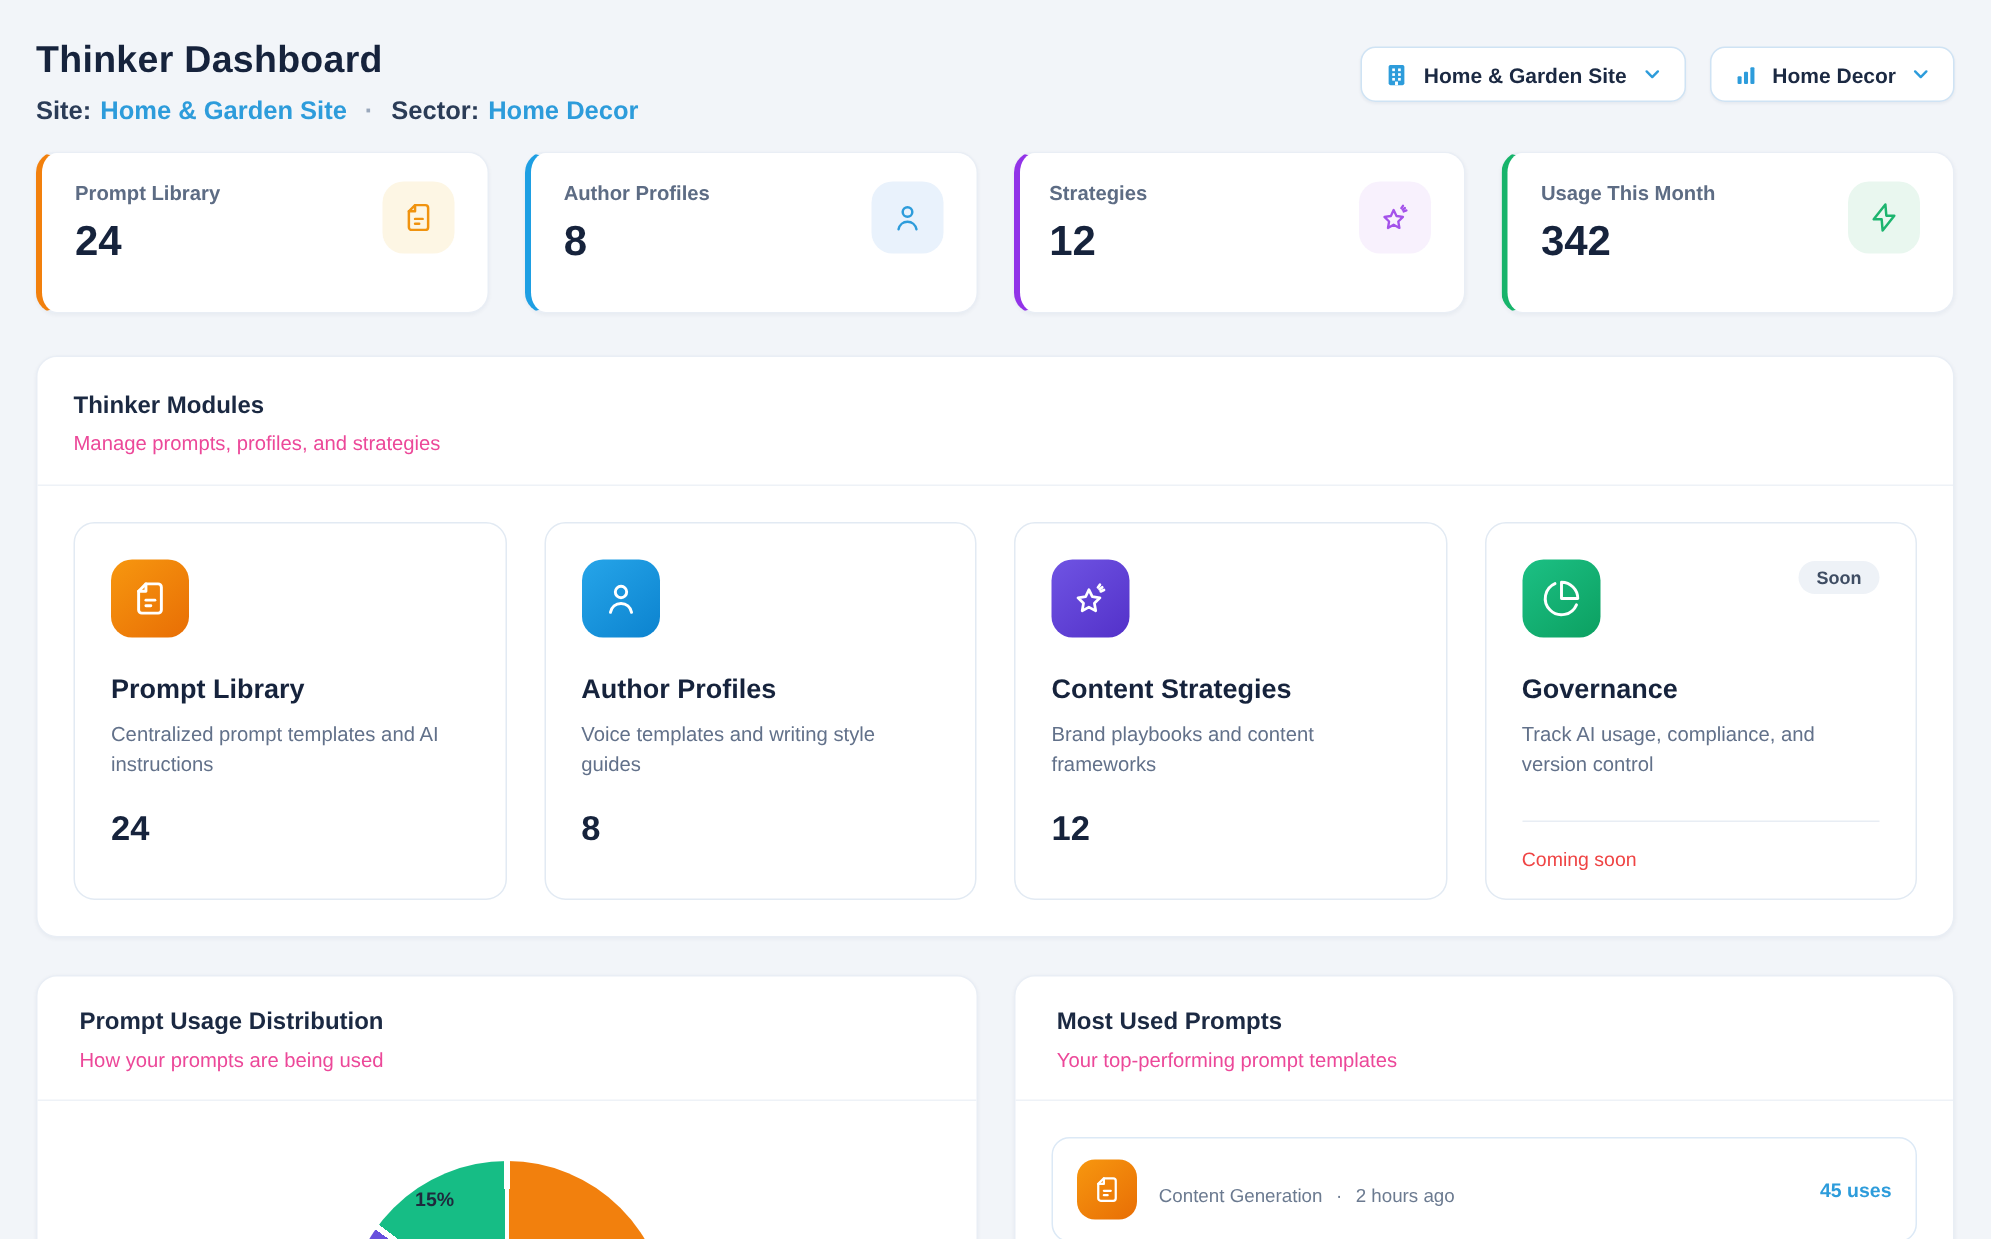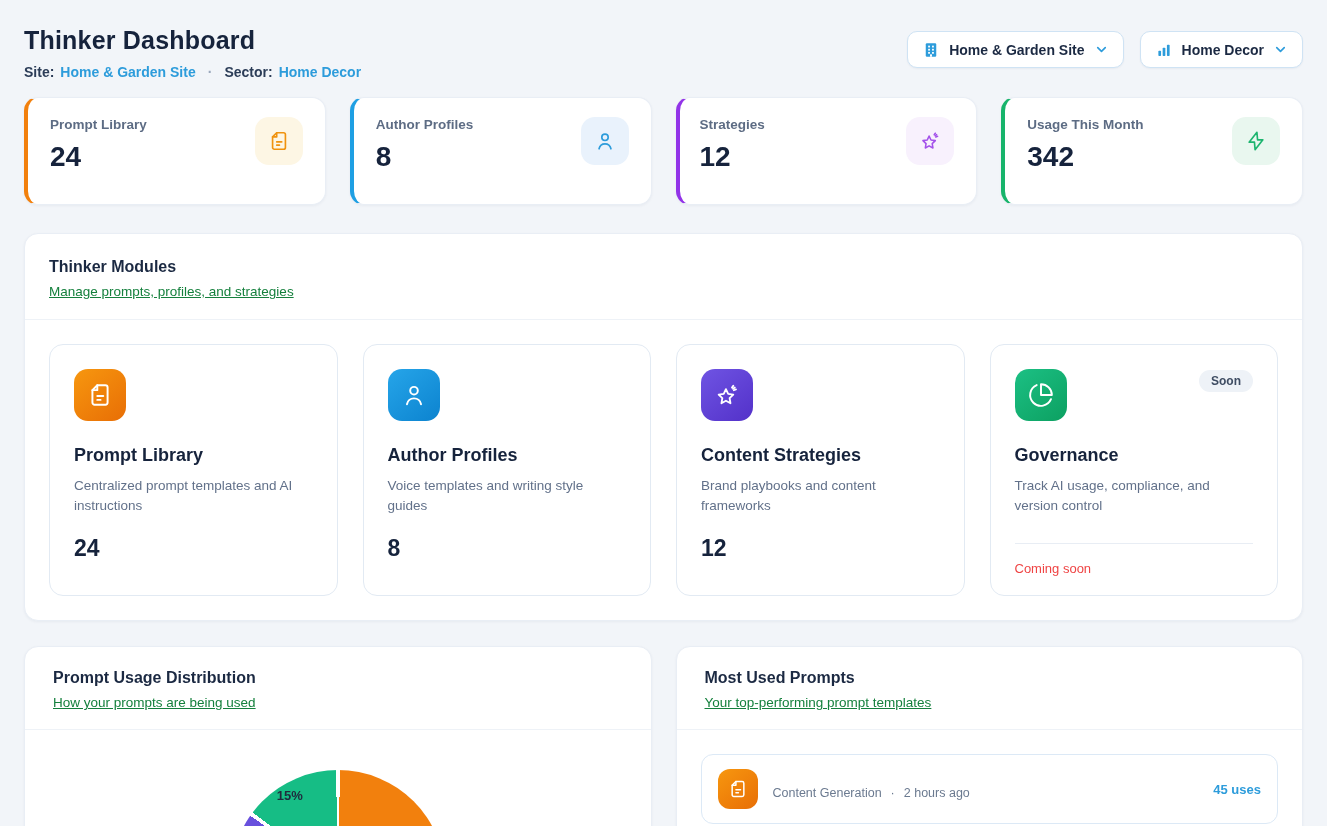--- a/index.html
+++ b/index.html
@@ -8,21 +8,21 @@
     width:1327px; height:826px;
     background:#f2f5f9;
     font-family:"Liberation Sans", sans-serif;
     color:#1b2942;
   }
   .page { width:1327px; padding:26px 24px 0 24px; }
 
   
   .header { display:flex; justify-content:space-between; align-items:flex-start; }
   .page-title { font-size:25px; font-weight:800; color:#16233c; letter-spacing:.2px; }
-  .site-line { margin-top:9px; font-size:14px; font-weight:700; color:#2b3c57; display:flex; gap:6px; }
+  .site-line { margin-top:9px; font-size:17px; font-weight:700; color:#2b3c57; display:flex; gap:6px; }
   .site-line .link { color:#2d9cdb; cursor:pointer; }
   .site-line .dot { color:#9aa8bc; margin:0 6px; font-weight:700; }
   .selectors { display:flex; gap:16px; margin-top:5px; }
   .selector-btn {
     display:flex; align-items:center; gap:9px;
     height:37px; padding:0 14px;
     background:#fff; border:1px solid #cfe3f4; border-radius:10px;
     font-size:14px; font-weight:700; color:#1b2942; cursor:pointer;
     box-shadow:0 1px 2px rgba(23,43,77,.05);
   }
@@ -40,21 +40,21 @@
   .stat-value { font-size:28px; font-weight:800; color:#16233c; margin-top:9px; }
   .stat-icon-box { width:48px; height:48px; border-radius:14px; display:flex; align-items:center; justify-content:center; flex:none; }
 
   
   .panel {
     background:#fff; border:1px solid #e9eef5; border-radius:14px;
     margin-top:28px; box-shadow:0 1px 3px rgba(23,43,77,.05);
   }
   .panel-header { padding:24px 24px 20px 24px; border-bottom:1px solid #eef2f7; }
   .panel-title { font-size:16px; font-weight:700; color:#1b2942; }
-  .panel-subtitle { font-size:13.5px; color:#15803d; margin-top:8px;text-decoration:underline; }
+  .panel-subtitle { font-size:13.5px; color:#ec4899; margin-top:8px; }
   .modules-body { padding:24px; display:grid; grid-template-columns:repeat(4,1fr); gap:25px; }
   .module-card {
     border:1px solid #e2eaf3; border-radius:14px; padding:24px; height:252px;
     background:#fff; position:relative; cursor:pointer;
   }
   .module-icon { width:52px; height:52px; border-radius:14px; display:flex; align-items:center; justify-content:center; color:#fff; }
   .grad-orange { background:linear-gradient(140deg,#f7970f,#e86e05); }
   .grad-blue   { background:linear-gradient(140deg,#26a5e9,#0c83cf); }
   .grad-purple { background:linear-gradient(140deg,#6f54e3,#5331c9); }
   .grad-green  { background:linear-gradient(140deg,#1cc084,#0ca061); }

